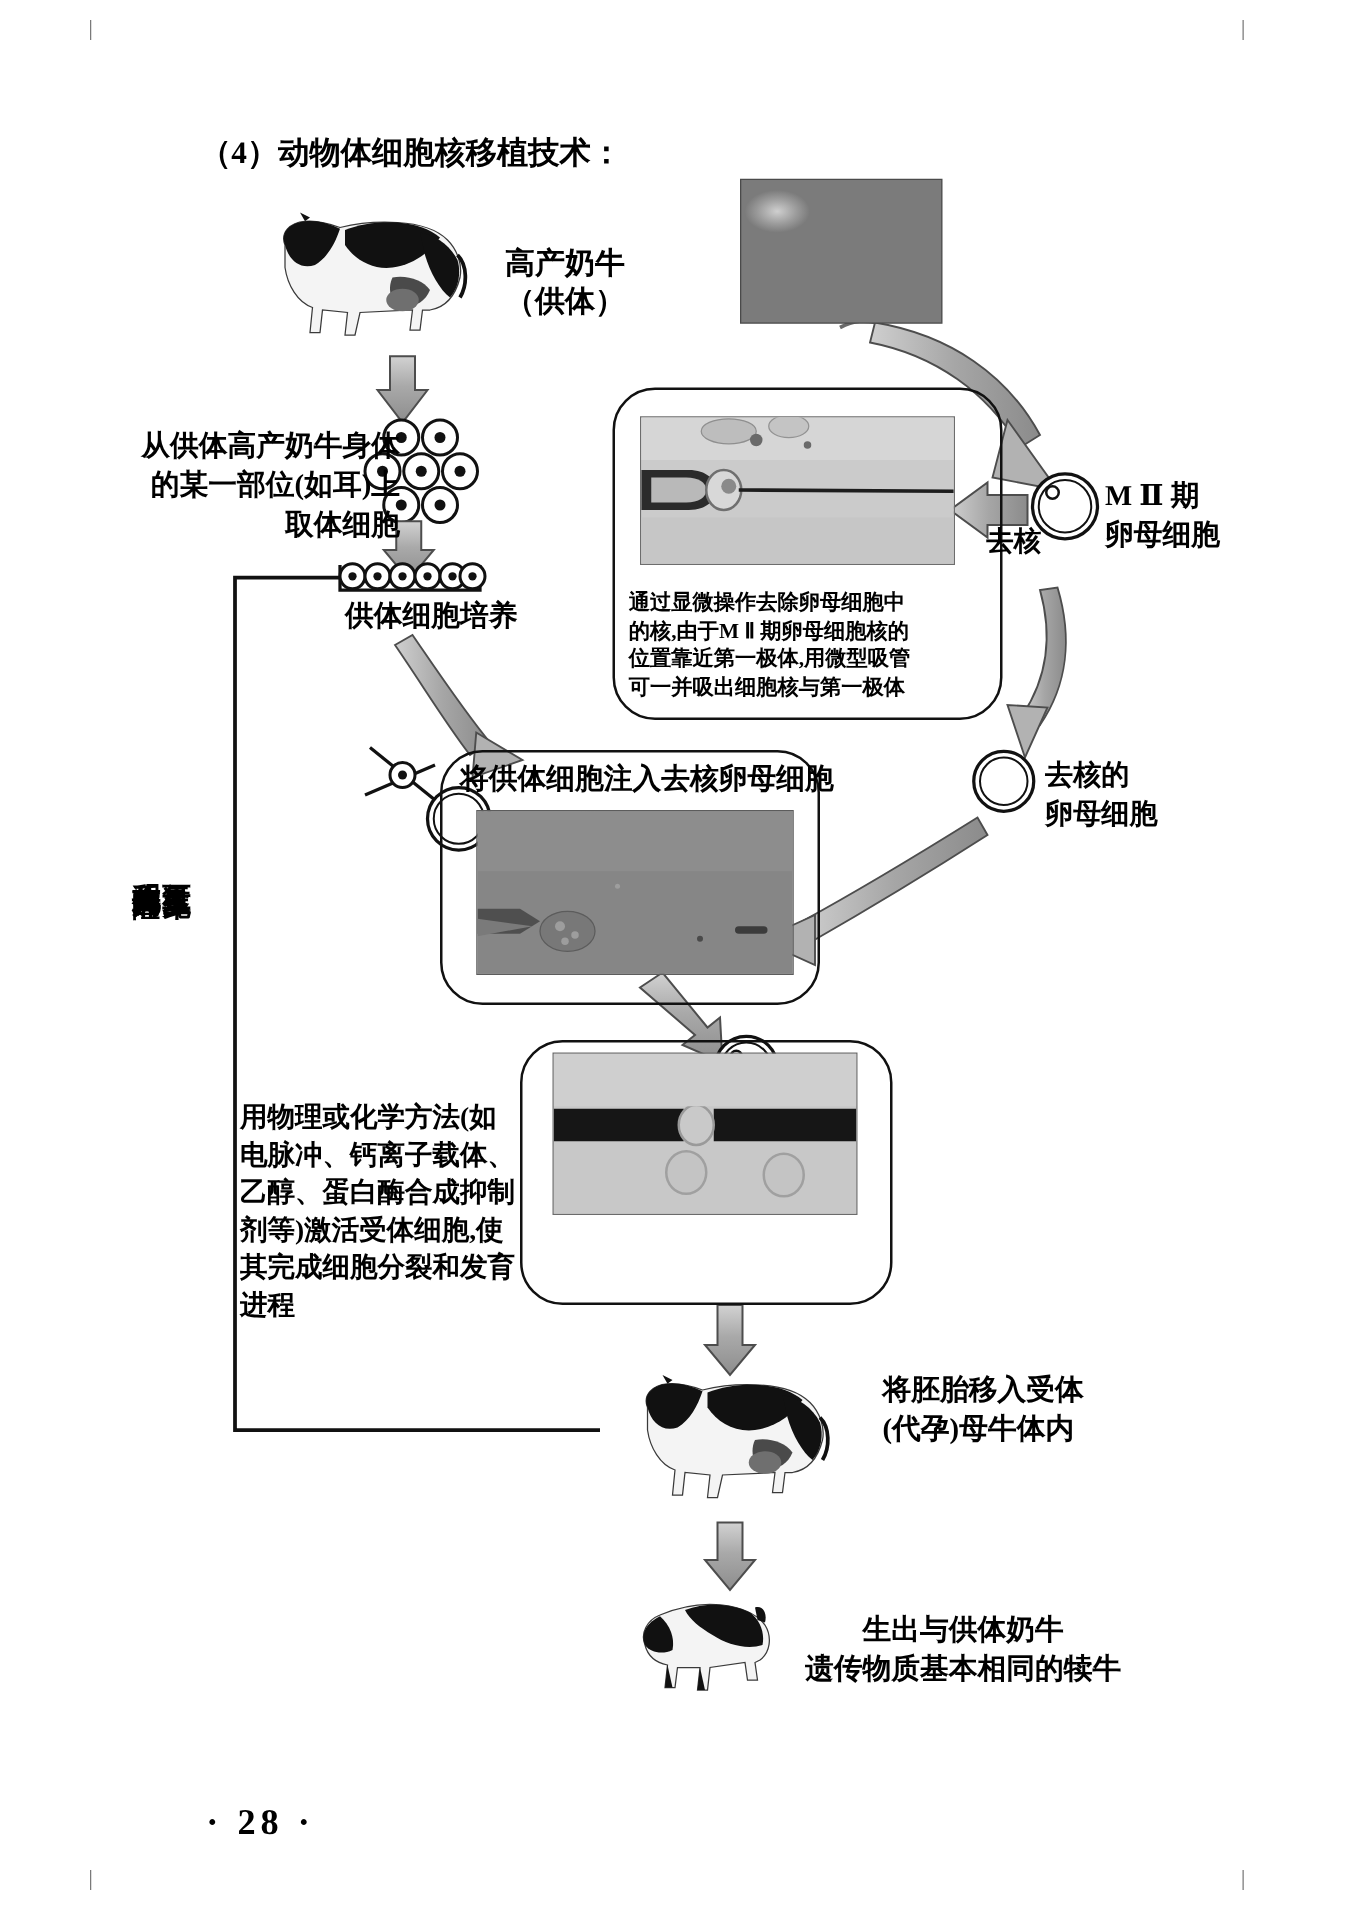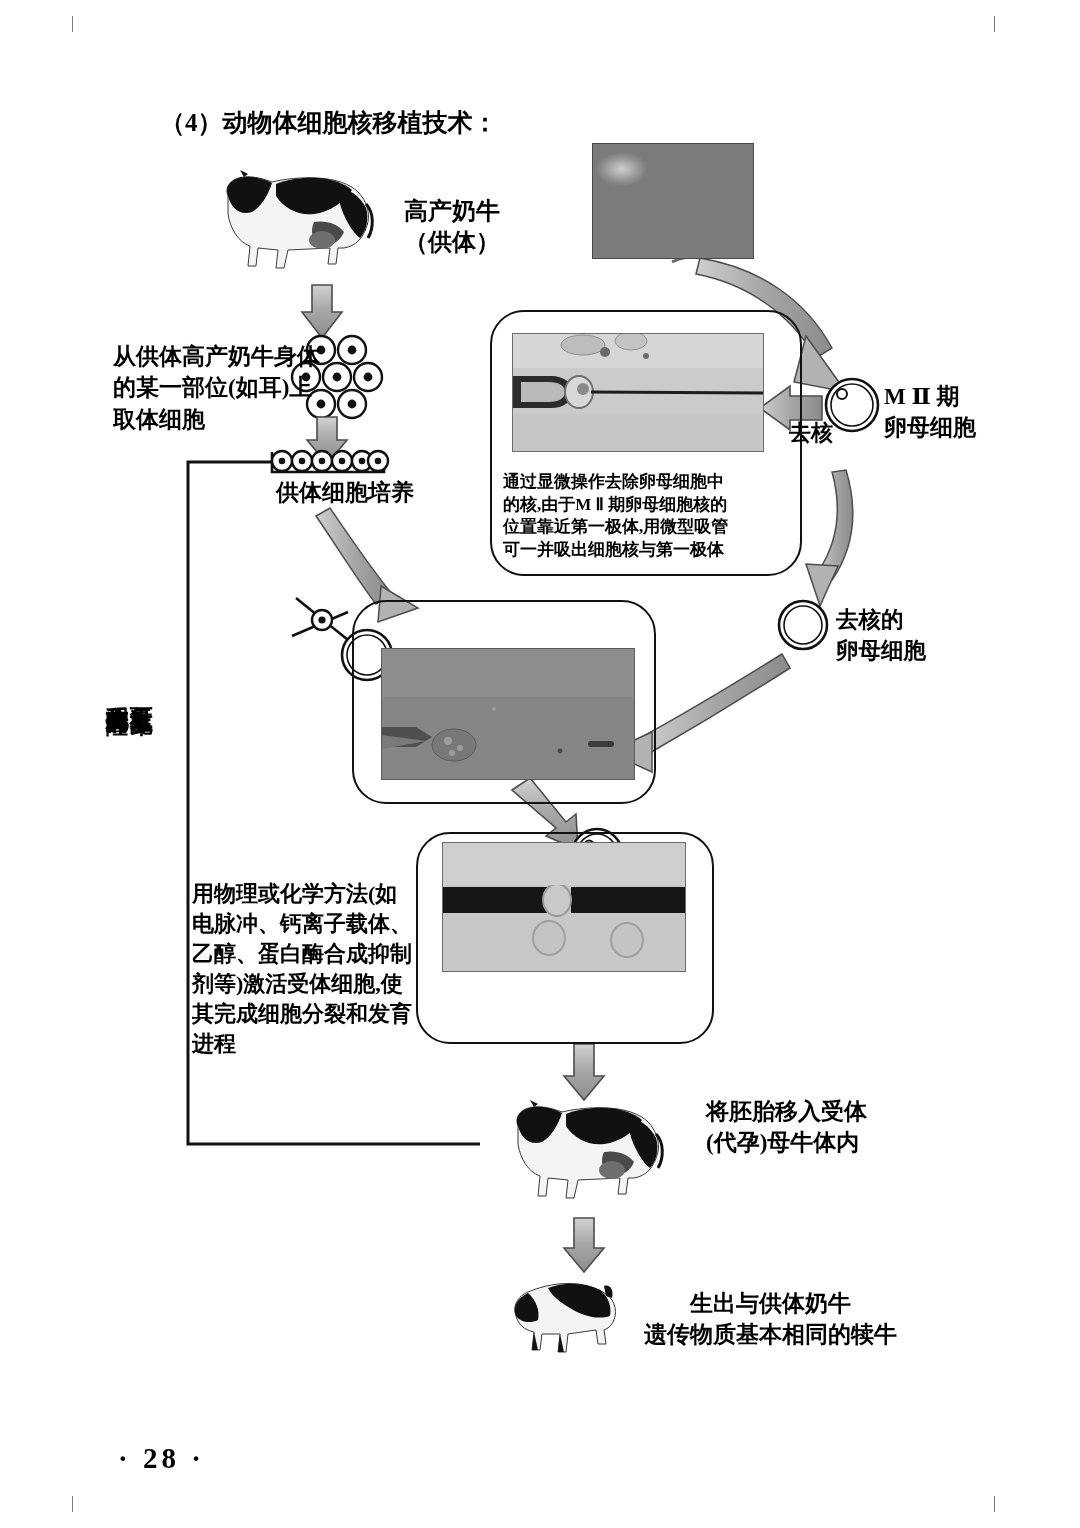--- a/index.html
+++ b/index.html
@@ -49,21 +49,21 @@
   }
 
   
   .callout{position:absolute;border:2px solid #111;border-radius:34px;background:transparent;}
 
   svg{position:absolute;left:0;top:0;overflow:visible;}
 
   .vtext{position:absolute;font-weight:700;font-size:23px;line-height:1.12;
          writing-mode:vertical-rl;text-orientation:upright;white-space:pre;letter-spacing:1px;}
 
-  .pagenum{position:absolute;font-weight:700;font-size:29px;letter-spacing:4px;}
+  .pagenum{position:absolute;font-weight:700;font-size:29px;letter-spacing:4px;margin-left:47px;}
 </style>
 </head>
 <body>
 
 <div class="page">
 
   <div class="cmark" style="left:72px;top:16px;width:1px;height:16px;"></div>
   <div class="cmark" style="left:994px;top:16px;width:1px;height:16px;"></div>
   <div class="cmark" style="left:72px;top:1496px;width:1px;height:16px;"></div>
   <div class="cmark" style="left:994px;top:1496px;width:1px;height:16px;"></div>
@@ -278,39 +278,40 @@
       <path d="M0,86 L44,92 L0,100 Z" fill="#7a7a7a"></path>
       <ellipse cx="72" cy="96" rx="22" ry="16" fill="#787878" stroke="#5c5c5c"></ellipse>
       <circle cx="66" cy="92" r="4" fill="#9d9d9d"></circle>
       <circle cx="78" cy="99" r="3" fill="#9d9d9d"></circle>
       <circle cx="70" cy="104" r="3" fill="#9d9d9d"></circle>
       <rect x="206" y="92" width="26" height="6" rx="3" fill="#3c3c3c"></rect>
       <circle cx="178" cy="102" r="2.4" fill="#4a4a4a"></circle>
       <circle cx="112" cy="60" r="2" fill="#9e9e9e"></circle>
     </svg>
   </div>
+  <div class="txt" style="left:368px;top:608px;font-size:23px;">将供体细胞注入去核卵母细胞</div>
 
   <div class="callout" style="left:416px;top:832px;width:294px;height:208px;"></div>
   <div class="photo fusephoto" style="left:442px;top:842px;width:242px;height:128px;">
     <svg width="242" height="128" viewBox="0 0 242 128">
       <rect width="242" height="128" fill="#c8c8c8"></rect>
       <rect x="0" y="44" width="104" height="26" fill="#161616"></rect>
       <rect x="128" y="44" width="114" height="26" fill="#161616"></rect>
       <ellipse cx="114" cy="57" rx="14" ry="16" fill="#c9c9c9" stroke="#9a9a9a" stroke-width="2"></ellipse>
       <ellipse cx="106" cy="95" rx="16" ry="17" fill="#c4c4c4" stroke="#a0a0a0" stroke-width="2"></ellipse>
       <ellipse cx="184" cy="97" rx="16" ry="17" fill="#c4c4c4" stroke="#a0a0a0" stroke-width="2"></ellipse>
       <rect x="0" y="0" width="242" height="42" fill="#cfcfcf"></rect>
     </svg>
   </div>
 
   <div class="txt s28" style="left:404px;top:196px;font-size:24px;text-align:center;">高产奶牛
 （供体）</div>
 
 
-  <div class="txt" style="left:113px;top:341px;font-size:23px;line-height:1.36;">从供体高产奶牛身体
+  <div class="txt" style="left:113px;top:341px;font-size:23px;line-height:1.36;text-align:right;">从供体高产奶牛身体
 的某一部位(如耳)上
 取体细胞</div>
 
   <div class="txt" style="left:276px;top:478px;font-size:23px;">供体细胞培养</div>
 
   <div class="txt" style="left:884px;top:381px;font-size:23px;line-height:1.36;">M Ⅱ 期
 卵母细胞</div>
 
   <div class="txt" style="left:789px;top:419px;font-size:22px;">去核</div>
 

